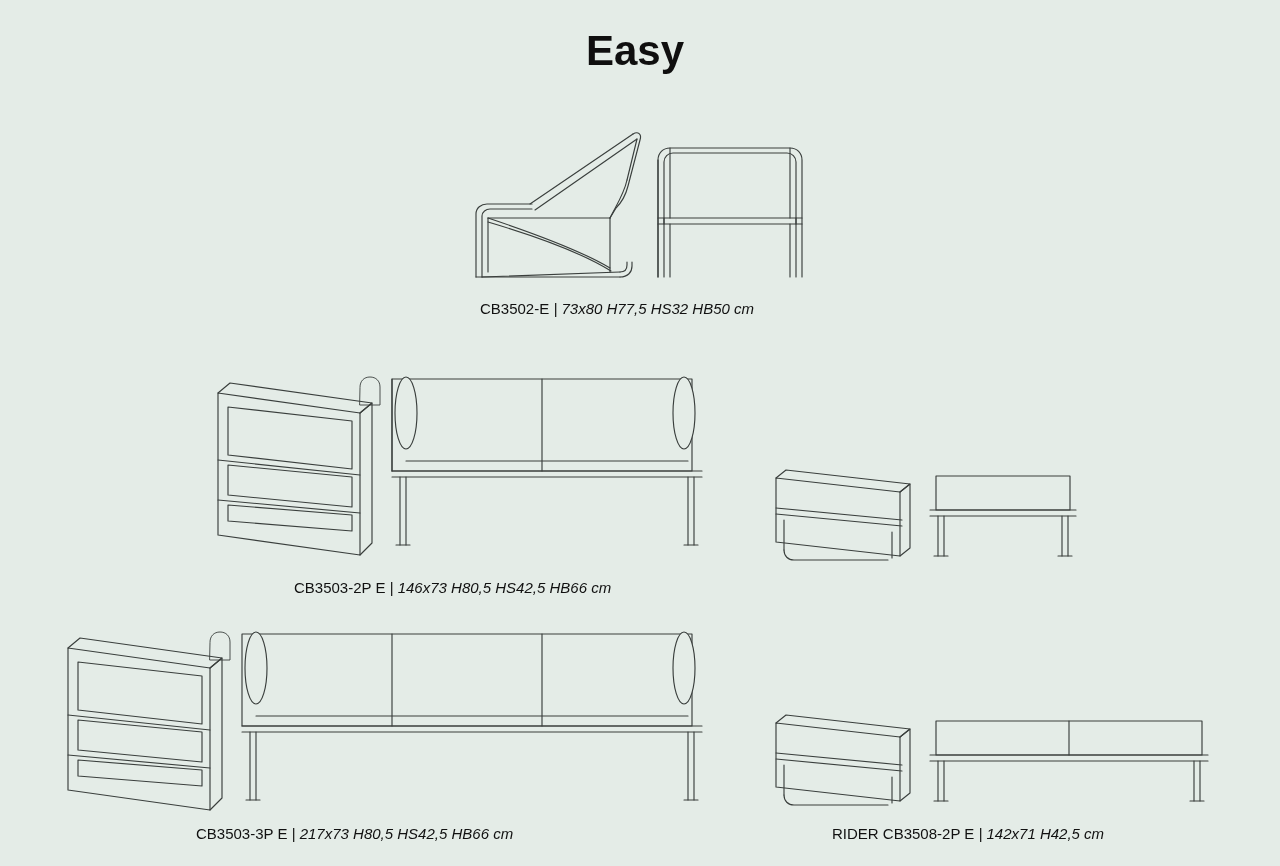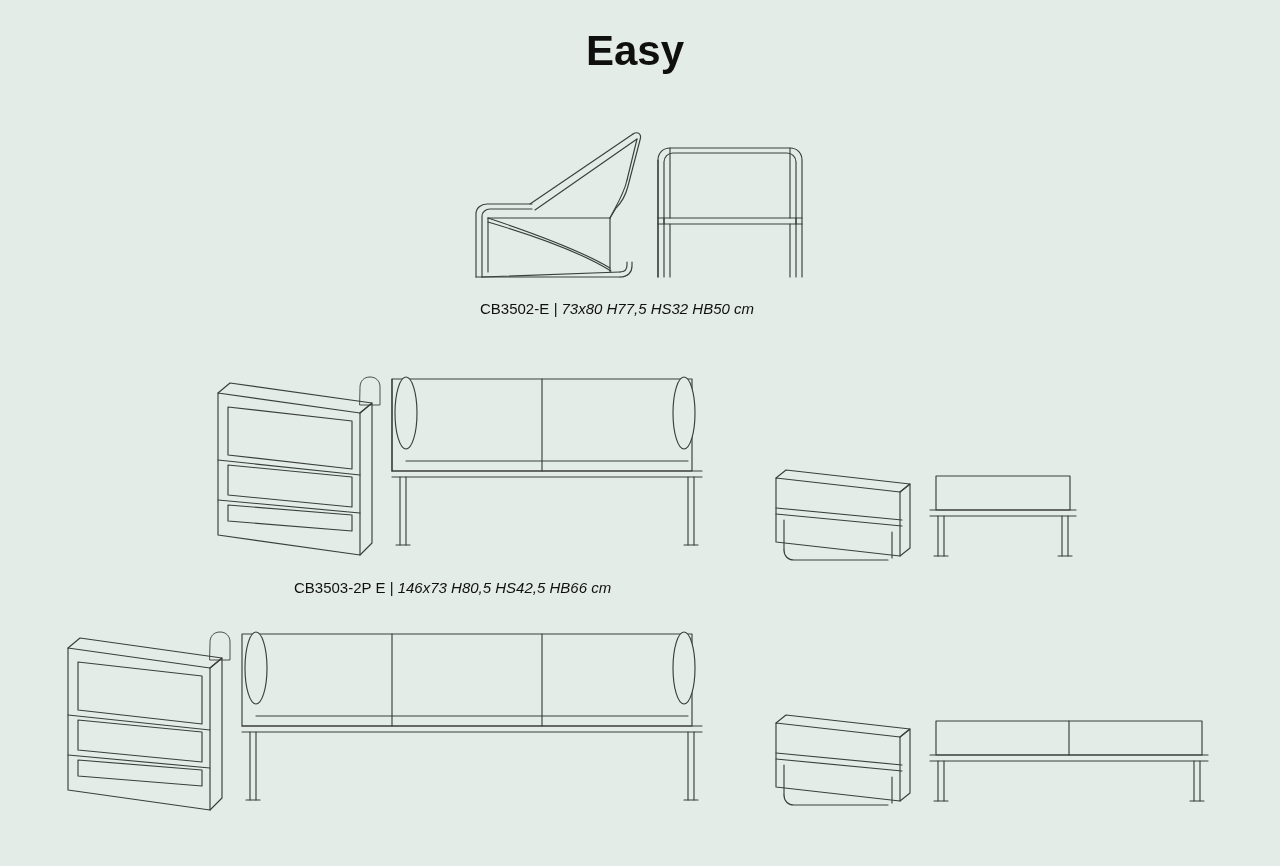--- a/index.html
+++ b/index.html
@@ -202,20 +202,23 @@
         <path class="ln" d="M628 112 L628 180"></path>
         <path class="ln" d="M634 112 L634 180"></path>
         <path class="ln" d="M186 180 L200 180"></path>
         <path class="ln" d="M624 180 L638 180"></path>
         <path class="ln" d="M196 96 L628 96"></path>
         <ellipse class="fillbg" cx="196" cy="48" rx="11" ry="36"></ellipse>
         <ellipse class="fillbg" cx="624" cy="48" rx="11" ry="36"></ellipse>
       </g>
     </svg>
   </div>
+  <div class="caption" style="left:196px; top:825px;">
+    <span class="code">CB3503-3P E</span><span class="dims"> | </span><span class="dims">217x73 H80,5 HS42,5 HB66 cm</span>
+  </div>
 
   <div class="fig" style="left:770px; top:705px;">
     <svg width="450" height="110" viewBox="0 0 450 110">
       <g>
         <path class="ln" d="M6 18 L6 82 L130 96 L130 32 Z"></path>
         <path class="ln" d="M6 18 L16 10 L140 24 L130 32"></path>
         <path class="ln" d="M130 32 L140 24 L140 88 L130 96"></path>
         <path class="ln" d="M6 48 L132 60"></path>
         <path class="ln" d="M6 54 L132 66"></path>
         <path class="ln" d="M14 60 L14 90"></path>
@@ -229,14 +232,17 @@
         <path class="ln" d="M160 56 L438 56"></path>
         <path class="ln" d="M168 56 L168 96"></path>
         <path class="ln" d="M174 56 L174 96"></path>
         <path class="ln" d="M424 56 L424 96"></path>
         <path class="ln" d="M430 56 L430 96"></path>
         <path class="ln" d="M164 96 L178 96"></path>
         <path class="ln" d="M420 96 L434 96"></path>
       </g>
     </svg>
   </div>
+  <div class="caption" style="left:832px; top:825px;">
+    <span class="code">RIDER CB3508-2P E</span><span class="dims"> | </span><span class="dims">142x71 H42,5 cm</span>
+  </div>
 
 </div>
 
 </body></html>

